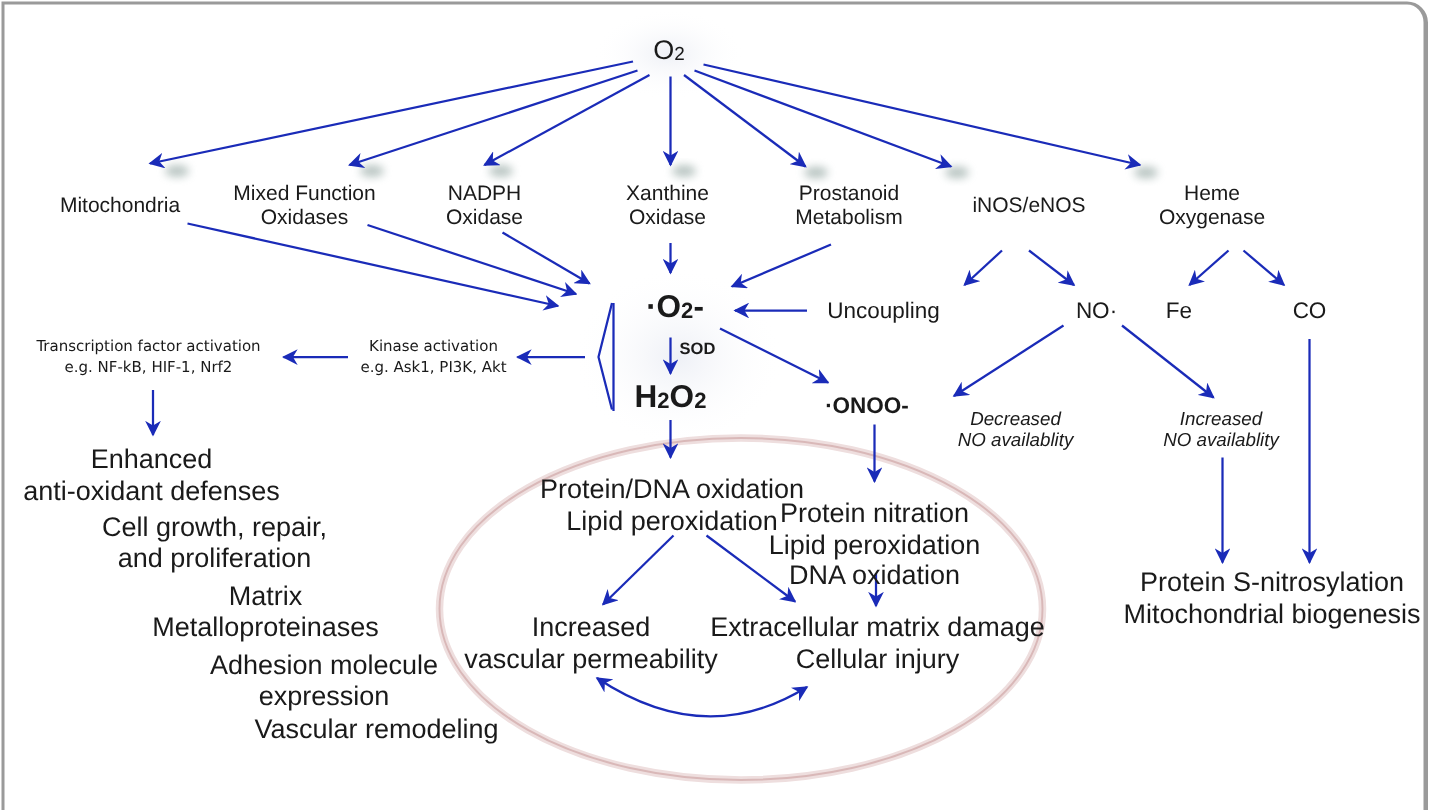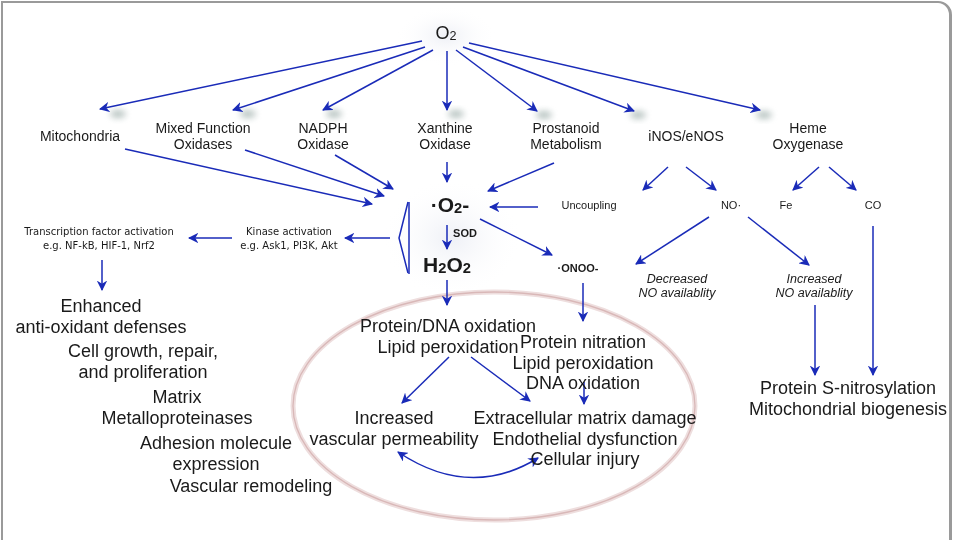--- a/index.html
+++ b/index.html
@@ -11,21 +11,21 @@
   svg.layer { position: absolute; left: 0; top: 0; }
   .lbl { position: absolute; text-align: center; white-space: nowrap; line-height: 1.15;
          transform: translateX(-50%); }
   .n14 { font-size: 14px; }
   .n13 { font-size: 18px; }
   .small { font-family: "DejaVu Sans", sans-serif; font-size: 10px; line-height: 1.35; }
   .ital { font-style: italic; font-size: 12.5px; }
   .big { font-weight: bold; font-size: 21px; }
   .o2 { font-weight: normal; font-size: 18px; }
   .sod { font-weight: bold; font-size: 11px; }
-  .mid { font-size: 11px; }
+  .mid { font-size: 15px; }
   sub, .sub { font-size: 0.7em; vertical-align: baseline; position: relative; top: 0.05em; }
 </style>
 </head>
 <body>
 
 <div class="frame"></div>
 
 <svg class="layer" width="960" height="540">
   <defs>
     <marker id="ah" viewBox="0 0 10 10" refX="9" refY="5" markerWidth="7" markerHeight="7" orient="auto-start-reverse">
@@ -186,19 +186,18 @@
   <div>Protein nitration</div>
   <div>Lipid peroxidation</div>
   <div>DNA oxidation</div>
 </div>
 <div class="lbl n13" style="left:394px; top:408px;">
   <div>Increased</div>
   <div>vascular permeability</div>
 </div>
 <div class="lbl n13" style="left:585px; top:408px;">
   <div>Extracellular matrix damage</div>
-  <div>Endothelial dysfunction</div>
   <div>Cellular injury</div>
 </div>
 <div class="lbl n13" style="left:848px; top:378px;">
   <div>Protein S-nitrosylation</div>
   <div>Mitochondrial biogenesis</div>
 </div>
 
 </body></html>

